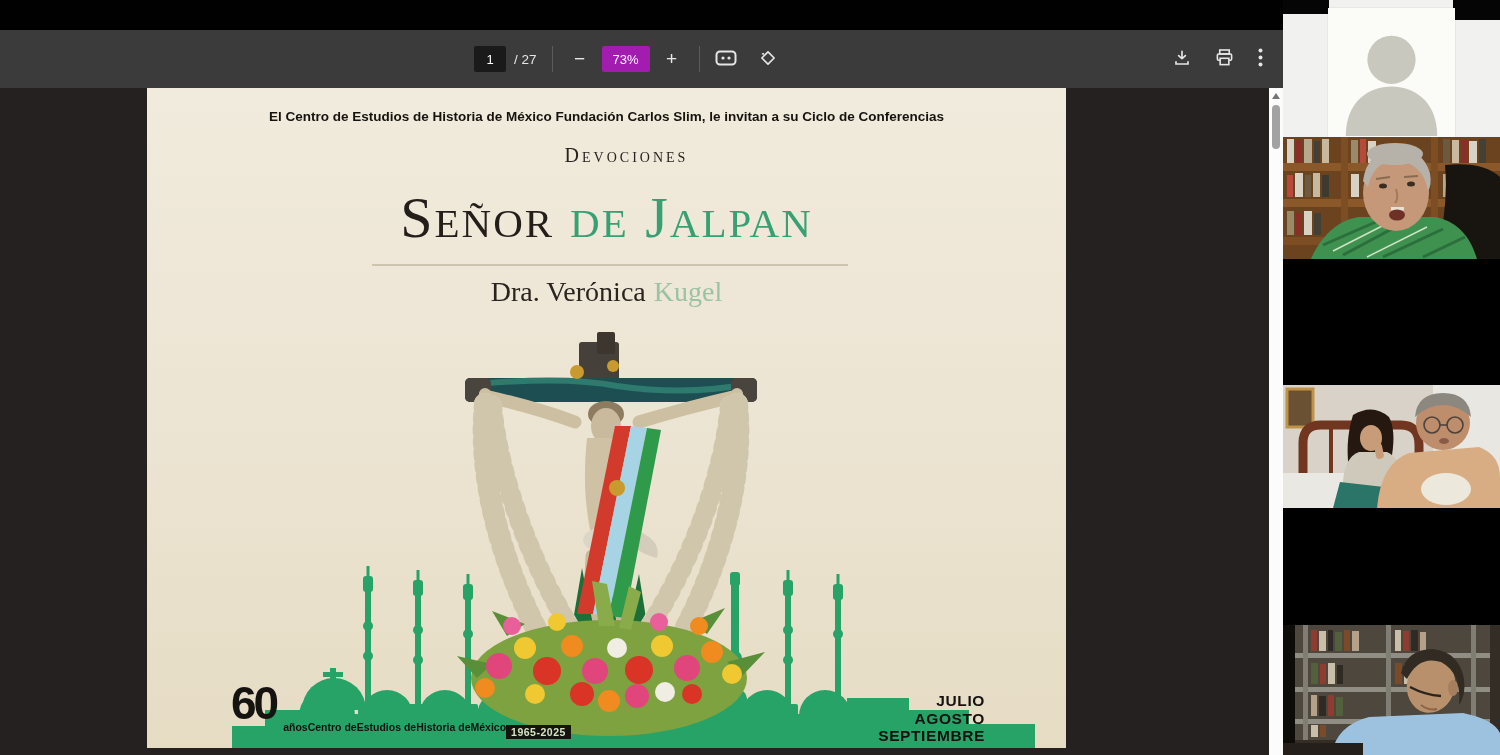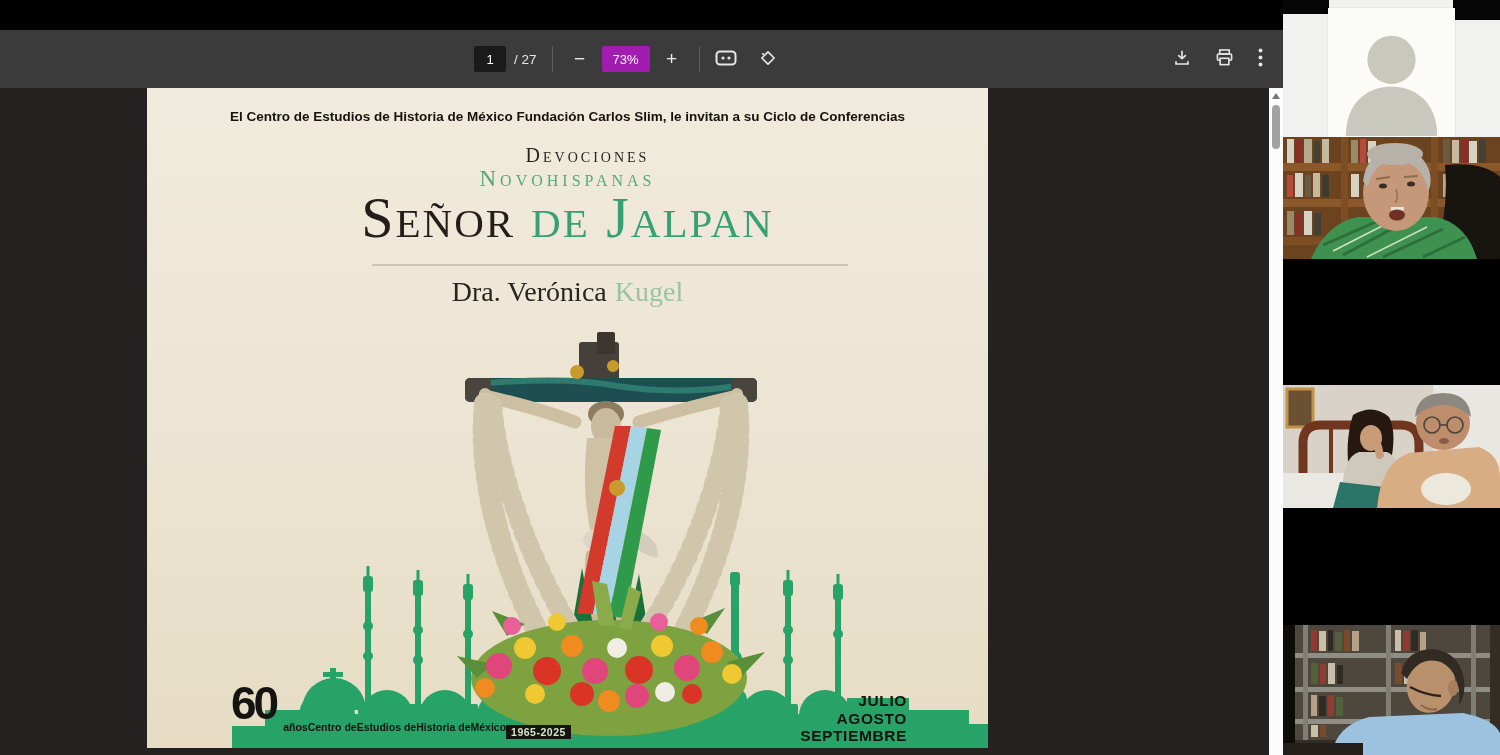--- a/index.html
+++ b/index.html
@@ -26,21 +26,21 @@
   .tb-right { position:absolute; right:20px; top:0; height:58px; display:flex; align-items:center; gap:24px; }
 
   
   .scrollbar { position:absolute; left:1269px; top:88px; width:14px; height:667px; background:#fcfcfc; }
   .sb-arrow { width:0; height:0; margin:5px auto 0; border-left:4px solid transparent;
               border-right:4px solid transparent; border-bottom:6px solid #757575; }
   .sb-thumb { position:absolute; left:3px; top:17px; width:8px; height:44px; background:#a2a2a2; border-radius:4px; }
 
   
   .content { position:absolute; left:0; top:88px; width:1269px; height:667px; background:#242120; overflow:hidden; }
-  .slide { position:absolute; left:147px; top:0; width:841px; height:660px; overflow:hidden;
+  .slide { position:absolute; left:147px; top:0; width:919px; height:660px; overflow:hidden;
            background:linear-gradient(180deg,#f1ebdd 0%, #ece4d2 55%, #e6dcc4 100%); }
   .sl-header { position:absolute; top:21px; left:0; width:100%; text-align:center;
                font-size:13.5px; font-weight:700; color:#16130f; }
   .sl-series { position:absolute; top:52px; left:0; width:100%; text-align:center;
                font-family:"Liberation Serif", serif; }
   .sl-series .l1 { display:block; font-size:20px; line-height:30px; color:#29231f;
                    font-variant:small-caps; letter-spacing:3px;margin-left:40px; }
   .sl-series .l2 { display:block; font-size:23px; line-height:22px; color:#55a87d;
                    font-variant:small-caps; letter-spacing:4px; margin-top:-2px; }
   .sl-title { position:absolute; top:98px; left:0; width:100%; text-align:center;
@@ -143,21 +143,20 @@
       </div>
     </div>
 
     <div class="content">
       <div class="slide">
 
         <div class="sl-header">El Centro de Estudios de Historia de México Fundación Carlos Slim, le invitan a su Ciclo de Conferencias</div>
 
         <div class="sl-series">
           <span class="l1">Devociones</span>
-          <span class="l2">Novohispanas</span>
         </div>
 
         <div class="sl-title">
           <span>Señor</span><span class="green">de Jalpan</span>
         </div>
 
         <div class="sl-rule"></div>
 
         <div class="sl-speaker">
           <span>Dra. Verónica</span><span class="green">Kugel</span>

